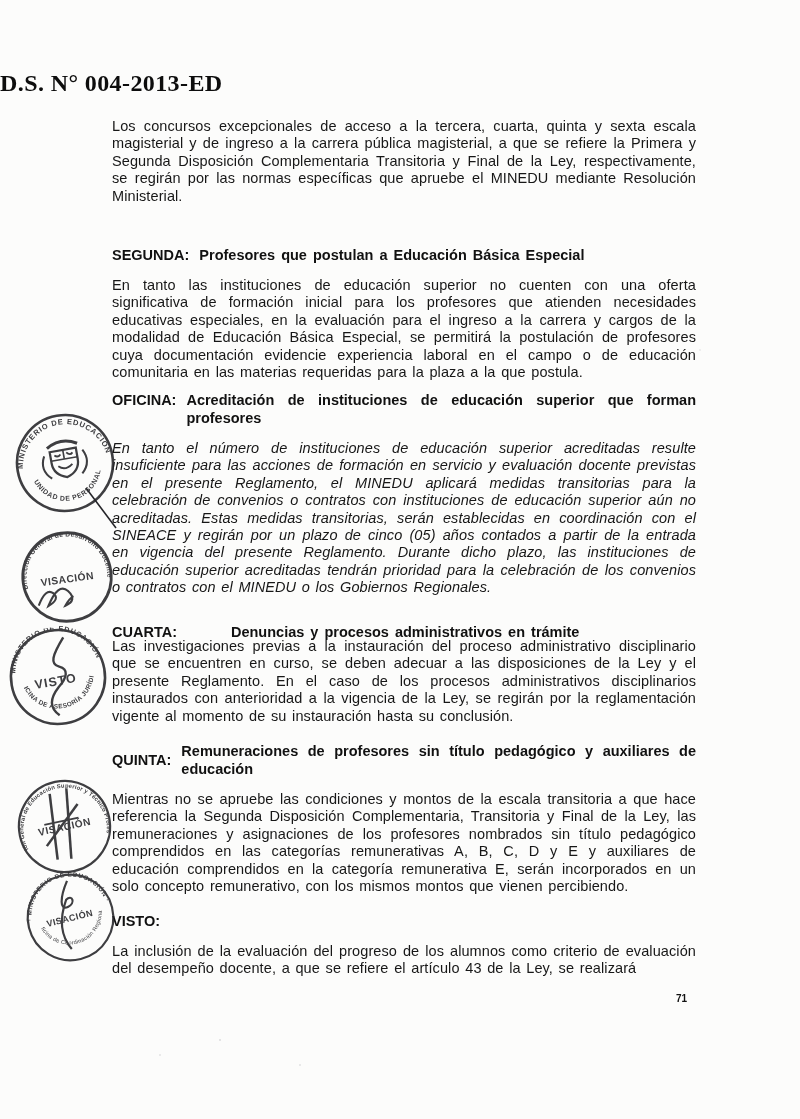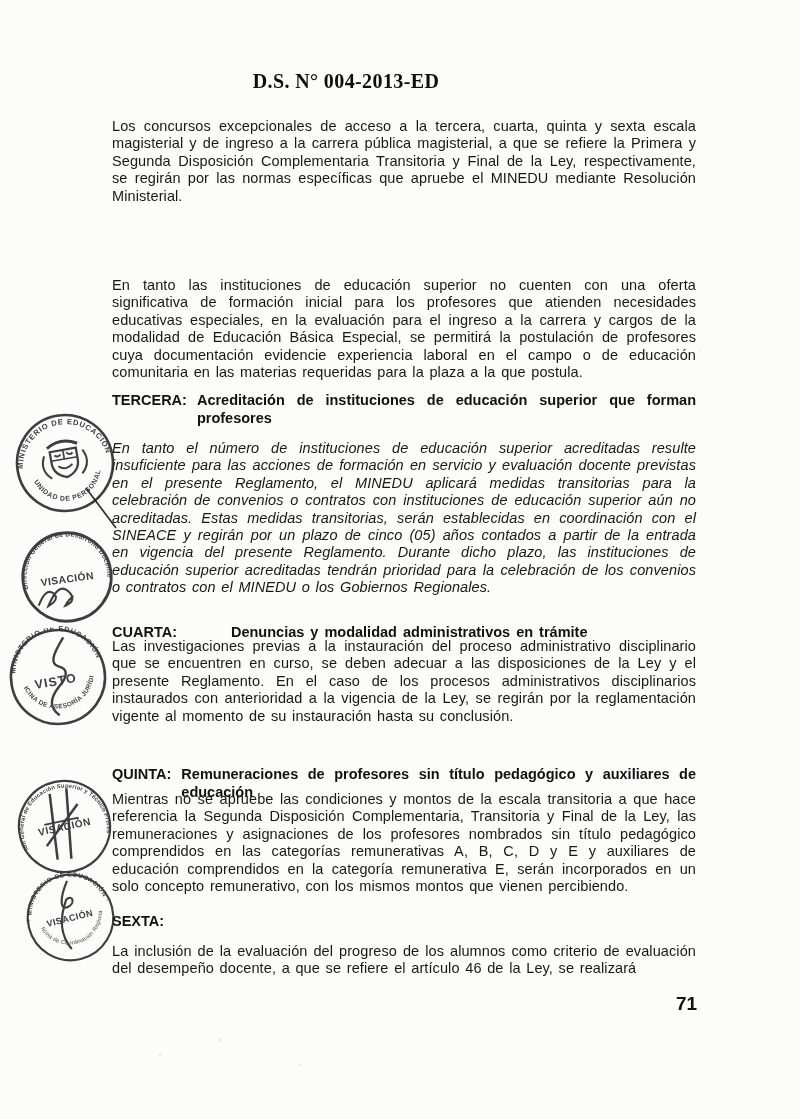--- a/index.html
+++ b/index.html
@@ -12,93 +12,97 @@
       radial-gradient(circle at 300px 1065px, rgba(120,120,130,.15) 0.8px, transparent 1.4px),
       radial-gradient(circle at 160px 1055px, rgba(120,120,130,.14) 0.8px, transparent 1.4px),
       radial-gradient(circle at 700px 350px, rgba(120,120,130,.10) 0.8px, transparent 1.4px),
       #fcfcfb;
     font-family:"Liberation Sans", sans-serif;
     color:#161616;
     overflow:hidden;
   }
   .doc-header{
     position:absolute; top:70px; left:0; width:692px;
-    text-align:center;
+    text-align:left;
     font-family:"Liberation Serif", serif;
-    font-weight:bold; font-size:20px; letter-spacing:.4px;
+    font-weight:bold; font-size:24px; letter-spacing:.4px;
     color:#0d0d0d;
   }
   .block{position:absolute; left:112px; width:584px;}
   .body-par{
     margin:0; text-align:justify;
     font-size:14.5px; line-height:17.4px;
     word-spacing:1.5px; letter-spacing:.1px;
     color:#171717;
   }
   .heading{display:flex; align-items:flex-start; font-weight:bold; font-size:14.5px; line-height:17.6px; color:#111;}
   .heading .hlabel{flex:0 0 auto; margin-right:10px; white-space:nowrap;}
   .heading .htitle{flex:1 1 auto; text-align:justify; word-spacing:2px;}
   .heading.gap-wide .hlabel{margin-right:38px;}
   .pos-p1{top:118px;}
   .pos-h-segunda{top:247px;}
   .pos-p2{top:277px;}
   .pos-h-tercera{top:392px;}
   .pos-p3{top:440px;font-style:italic;}
   .pos-h-cuarta{top:624px;gap:44px;}
   .pos-p4{top:638px;}
-  .pos-h-quinta{top:766px;}
+  .pos-h-quinta{top:743px;align-items:center;}
   .pos-p5{top:791px;}
   .pos-h-sexta{top:913px;}
   .pos-p6{top:943px;}
   .page-number{
     position:absolute; top:993px; left:676px;
-    font-weight:bold; font-size:19px; color:#111;
+    font-weight:bold; font-size:10px; color:#111;
   }
   .stamp{position:absolute; opacity:.88;}
   .stamp text{fill:#242428;}
   .stamp-a{left:14px; top:412px; transform:rotate(-10deg);}
   .stamp-b{left:20px; top:530px; transform:rotate(-8deg);}
   .stamp-c{left:8px;  top:627px; transform:rotate(-10deg);}
   .stamp-d{left:16px; top:778px; transform:rotate(-12deg);}
   .stamp-e{left:25px; top:872px; transform:rotate(-14deg);}
   .pointer-line{position:absolute; left:82px; top:482px;}
 </style>
 </head>
 <body>
 
 <div class="page">
 
   <div class="doc-header">D.S. N° 004-2013-ED</div>
 
   <p class="block body-par pos-p1">Los concursos excepcionales de acceso a la tercera, cuarta, quinta y sexta escala magisterial y de ingreso a la carrera pública magisterial, a que se refiere la Primera y Segunda Disposición Complementaria Transitoria y Final de la Ley, respectivamente, se regirán por las normas específicas que apruebe el MINEDU mediante Resolución Ministerial.</p>
 
+  <div class="block heading pos-h-segunda">
+    <span class="hlabel">SEGUNDA:</span>
+    <span class="htitle">Profesores que postulan a Educación Básica Especial</span>
+  </div>
   <p class="block body-par pos-p2">En tanto las instituciones de educación superior no cuenten con una oferta significativa de formación inicial para los profesores que atienden necesidades educativas especiales, en la evaluación para el ingreso a la carrera y cargos de la modalidad de Educación Básica Especial, se permitirá la postulación de profesores cuya documentación evidencie experiencia laboral en el campo o de educación comunitaria en las materias requeridas para la plaza a la que postula.</p>
 
   <div class="block heading pos-h-tercera">
-    <span class="hlabel">TERCERA:</span>
+    <span class="hlabel">OFICINA:</span>
     <span class="htitle">Acreditación de instituciones de educación superior que forman profesores</span>
   </div>
   <p class="block body-par pos-p3">En tanto el número de instituciones de educación superior acreditadas resulte insuficiente para las acciones de formación en servicio y evaluación docente previstas en el presente Reglamento, el MINEDU aplicará medidas transitorias para la celebración de convenios o contratos con instituciones de educación superior aún no acreditadas. Estas medidas transitorias, serán establecidas en coordinación con el SINEACE y regirán por un plazo de cinco (05) años contados a partir de la entrada en vigencia del presente Reglamento. Durante dicho plazo, las instituciones de educación superior acreditadas tendrán prioridad para la celebración de los convenios o contratos con el MINEDU o los Gobiernos Regionales.</p>
 
   <div class="block heading pos-h-cuarta">
     <span class="hlabel">CUARTA:</span>
-    <span class="htitle">Denuncias y modalidad administrativos en trámite</span>
+    <span class="htitle">Denuncias y procesos administrativos en trámite</span>
   </div>
   <p class="block body-par pos-p4">Las investigaciones previas a la instauración del proceso administrativo disciplinario que se encuentren en curso, se deben adecuar a las disposiciones de la Ley y el presente Reglamento. En el caso de los procesos administrativos disciplinarios instaurados con anterioridad a la vigencia de la Ley, se regirán por la reglamentación vigente al momento de su instauración hasta su conclusión.</p>
 
   <div class="block heading pos-h-quinta">
     <span class="hlabel">QUINTA:</span>
     <span class="htitle">Remuneraciones de profesores sin título pedagógico y auxiliares de educación</span>
   </div>
   <p class="block body-par pos-p5">Mientras no se apruebe las condiciones y montos de la escala transitoria a que hace referencia la Segunda Disposición Complementaria, Transitoria y Final de la Ley, las remuneraciones y asignaciones de los profesores nombrados sin título pedagógico comprendidos en las categorías remunerativas A, B, C, D y E y auxiliares de educación comprendidos en la categoría remunerativa E, serán incorporados en un solo concepto remunerativo, con los mismos montos que vienen percibiendo.</p>
 
   <div class="block heading gap-wide pos-h-sexta">
-    <span class="hlabel">SEXTA:</span>
+    <span class="hlabel">VISTO:</span>
   </div>
-  <p class="block body-par pos-p6">La inclusión de la evaluación del progreso de los alumnos como criterio de evaluación del desempeño docente, a que se refiere el artículo 46 de la Ley, se realizará</p>
+  <p class="block body-par pos-p6">La inclusión de la evaluación del progreso de los alumnos como criterio de evaluación del desempeño docente, a que se refiere el artículo 43 de la Ley, se realizará</p>
 
   <svg class="stamp stamp-a" width="102" height="102" viewBox="0 0 100 100">
     <defs>
       <path id="arcA-top" d="M 8,54 A 42,42 0 1 1 92,54"></path>
       <path id="arcA-bot" d="M 15,52 A 35,35 0 0 0 85,52"></path>
     </defs>
     <circle cx="50" cy="50" r="47" fill="none" stroke="#242428" stroke-width="2.6"></circle>
     <text font-size="7.4" font-weight="bold" letter-spacing="0.8" font-family="Liberation Sans, sans-serif">
       <textPath href="#arcA-top" startOffset="50%" text-anchor="middle">✦ MINISTERIO DE EDUCACIÓN ✦</textPath>
     </text>

